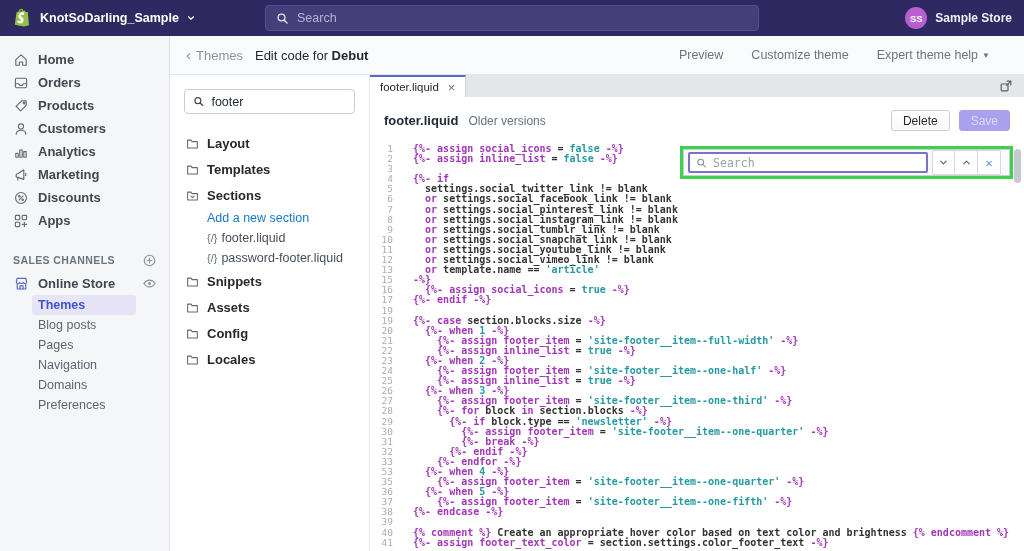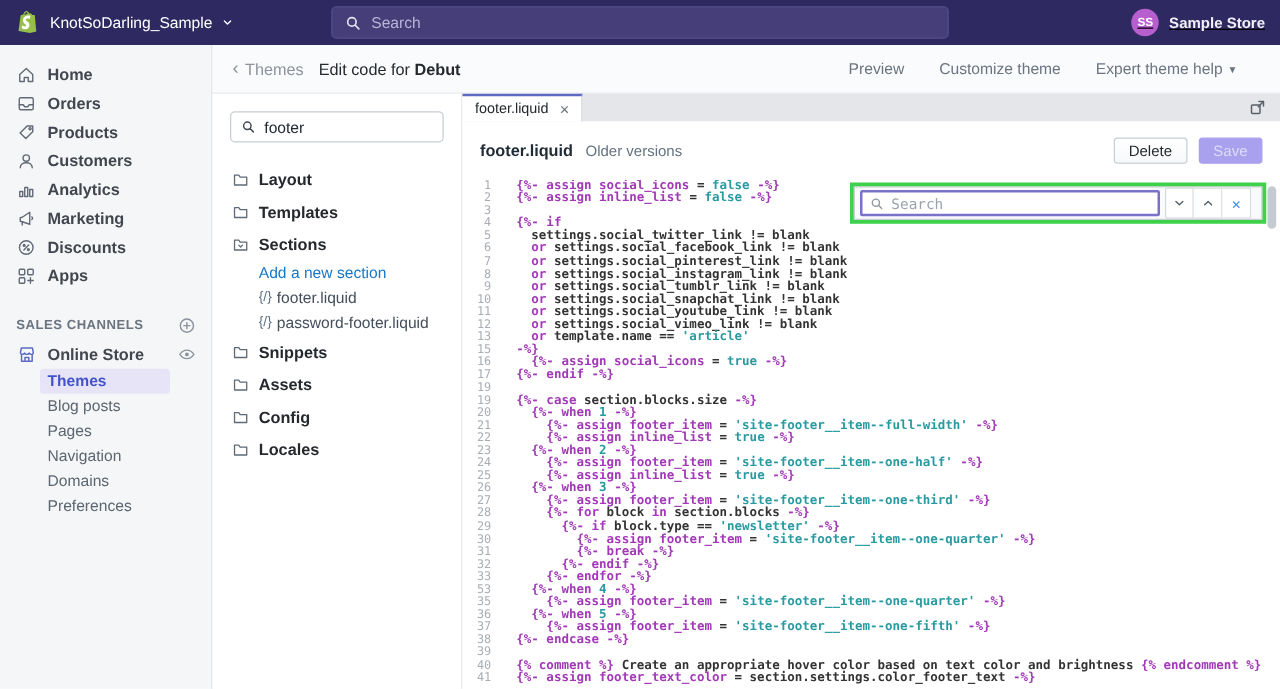--- a/index.html
+++ b/index.html
@@ -3,29 +3,29 @@
 <meta charset="utf-8">
 <style>
   * { margin:0; padding:0; box-sizing:border-box; }
   html,body { width:1024px; height:551px; overflow:hidden; background:#fff;
     font-family:"Liberation Sans",sans-serif; }
 
   
   .topbar { height:36px; background:#2e2960; display:flex; align-items:center; position:relative; }
   .logo { margin-left:12px; display:flex; }
   .storebtn { display:flex; align-items:center; gap:7px; margin-left:9px; cursor:pointer; }
-  .storename { color:#fff; font-size:12.5px; font-weight:400; }
+  .storename { color:#fff; font-size:12.5px; font-weight:700; }
   .topsearch { position:absolute; left:265px; top:5px; width:494px; height:26px;
     background:#453e78; border:1px solid #554d8c; border-radius:4px;
     display:flex; align-items:center; }
   .topsearch svg { margin:0 8px 0 10px; }
   .topsearch input { background:transparent; border:none; outline:none; color:#c6c1dd;
     font-size:12.5px; width:420px; font-family:inherit; }
   .topsearch input::placeholder { color:#b9b3d6; }
-  .topuser { position:absolute; right:12px; display:flex; align-items:center; gap:8px; cursor:pointer;text-decoration:underline; }
+  .topuser { position:absolute; right:12px; display:flex; align-items:center; gap:8px; cursor:pointer; }
   .avatar { width:22px; height:22px; border-radius:50%; background:#b85fcf; color:#fff;
     font-size:9.5px; font-weight:700; display:flex; align-items:center; justify-content:center; }
   .username { color:#f1eff7; font-size:12px; font-weight:600; }
 
   
   .shell { display:flex; height:530px; }
 
   
   .sidenav { width:170px; flex:none; background:#f5f6f7; border-right:1px solid #e0e3e8; padding-top:12px; }
   .nav-row { display:flex; align-items:center; height:23px; padding:0 13px; cursor:pointer; }

